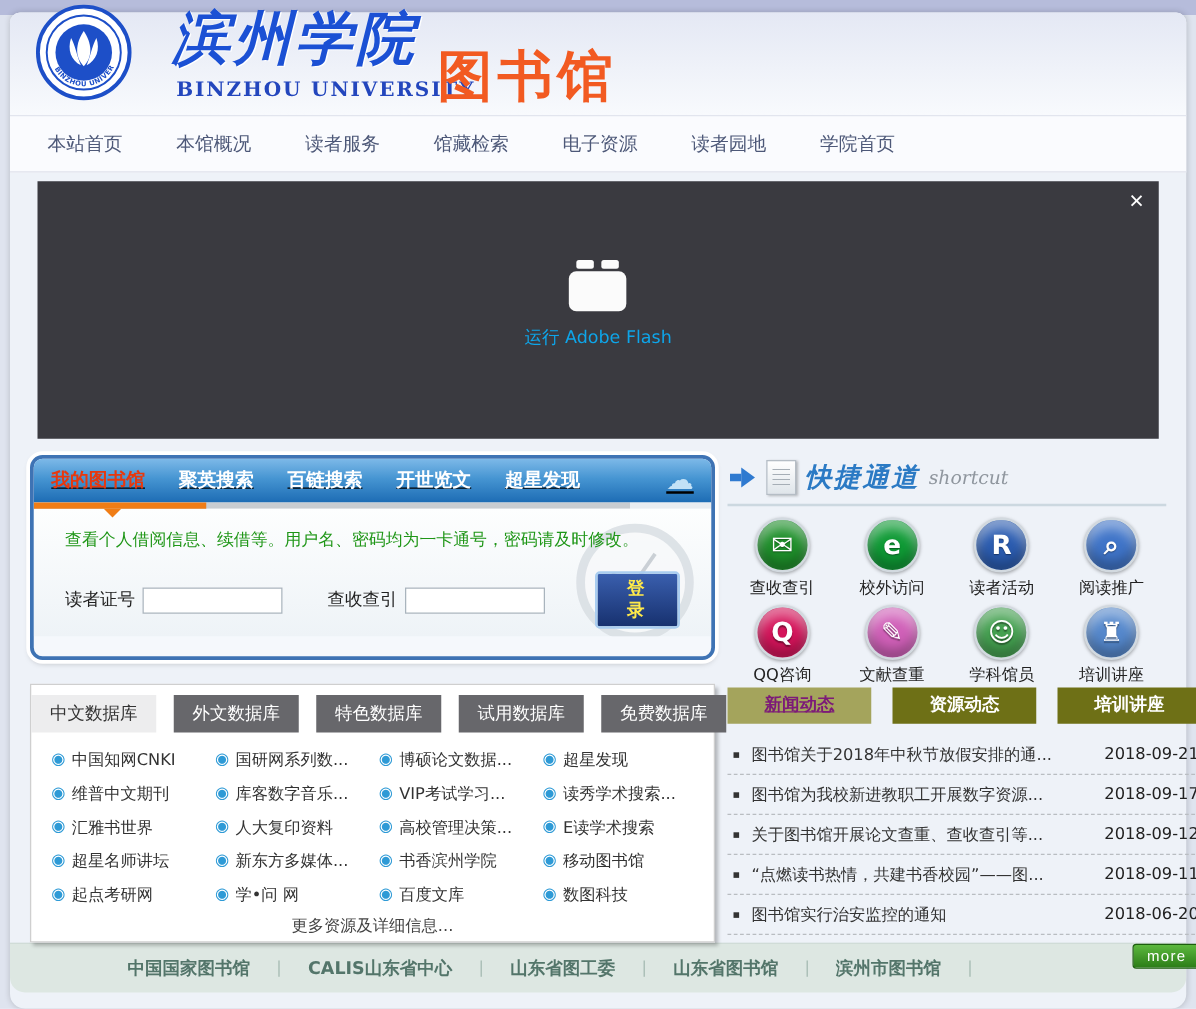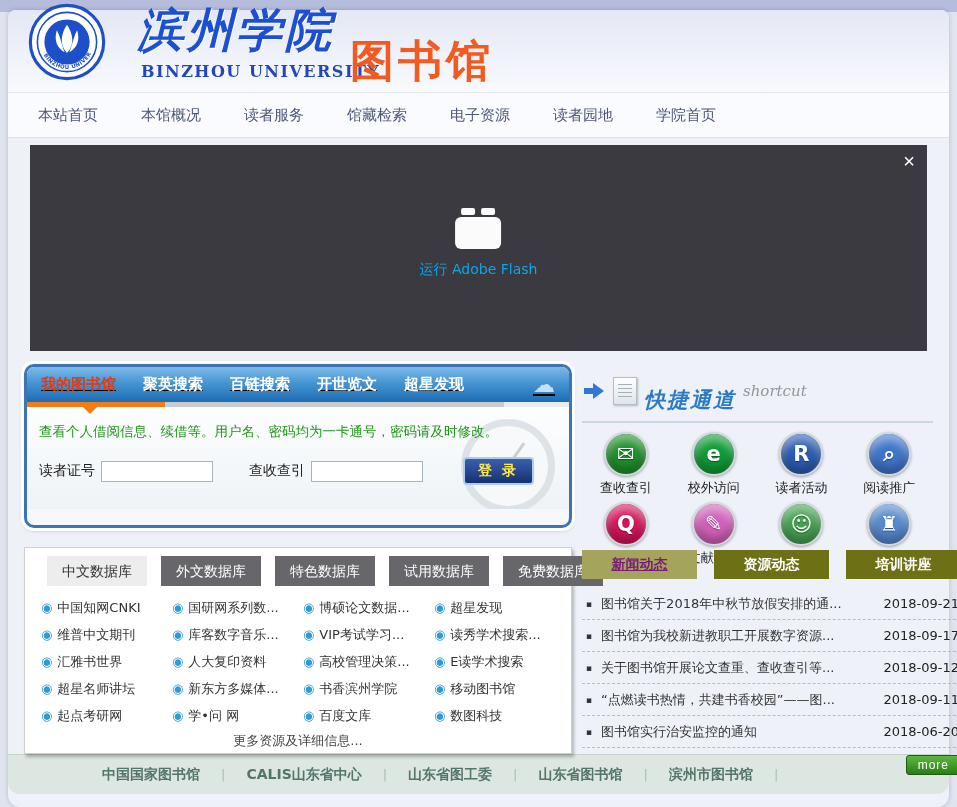--- a/index.html
+++ b/index.html
@@ -44,21 +44,21 @@
                box-shadow:0 0 0 3px #fff,0 2px 5px rgba(0,0,0,.25); overflow:hidden; }
   .login-head { position:relative; height:35px; display:flex; align-items:center; gap:27px; padding:4px 14px;
                 background:linear-gradient(180deg,#7db9e8 0%,#4695d2 45%,#1d6cb4 100%);text-decoration:underline; }
   .ltab { color:#fff; font-size:15px; font-weight:bold; cursor:pointer; white-space:nowrap; }
   .ltab.active { color:#e8380d; }
   .cloud { margin-left:auto; color:#c2e1f6; font-size:22px; line-height:1; }
   .ltrack { position:relative; height:5px; background:linear-gradient(90deg,#c9cdd1 0 88%,#e9edf1 88%); }
   .lseg { position:absolute; left:0; top:0; width:138px; height:5px; background:#f07d16; z-index:2; }
   .lseg::after { content:''; position:absolute; top:5px; left:56px; border:7px solid transparent;
                  border-top:7px solid #f07d16; border-bottom:none; }
-  .login-body { position:relative; height:102px; padding:16px 12px 0; overflow:hidden;
+  .login-body { position:relative; height:102px; padding:16px 25px 0; overflow:hidden;
                 background:linear-gradient(180deg,#fdfefe,#eef3f7); }
   .notice { position:relative; z-index:2; color:#1f9617; font-size:13.5px; margin-bottom:16px; white-space:nowrap; }
   .form-row { position:relative; z-index:2; display:flex; align-items:center; font-size:14px; color:#222; }
   .form-row label { margin-right:6px; white-space:nowrap; }
   .form-row input { width:112px; height:21px; border:1px solid #a9b4bd; background:#fff; }
   .lbl2 { margin-left:36px; }
   .login-btn { margin-left:40px; padding:3px 13px; background:linear-gradient(#3a5fae,#17316f);
                color:#ffe94a; border:2px solid #a9cdf0; border-radius:4px; font-weight:bold;
                font-size:14px; letter-spacing:3px; cursor:pointer; }
   .clock-decor { position:absolute; right:14px; top:12px; width:94px; height:94px; border-radius:50%;
@@ -71,36 +71,36 @@
   
   .right-col { flex:1; }
   .sc-head { display:flex; align-items:center; gap:7px; padding:4px 0 7px 2px; border-bottom:2px solid #ccd8e0; }
   .sc-arrow { position:relative; width:22px; height:16px; }
   .sc-arrow::before { content:''; position:absolute; left:0; top:5px; width:9px; height:6px; background:#2f7ad0; }
   .sc-arrow::after { content:''; position:absolute; left:9px; top:0; border:8px solid transparent; border-left:11px solid #2f7ad0; }
   .sc-doc { position:relative; width:24px; height:28px; background:linear-gradient(#ffffff,#dfe5ea);
             border:1px solid #b5bdc5; box-shadow:1px 1px 2px rgba(0,0,0,.25); }
   .sc-doc::before { content:''; position:absolute; left:4px; right:4px; top:6px; height:16px;
             background:repeating-linear-gradient(180deg,#a6aeb6 0 1px,transparent 1px 4px); }
-  .sc-title { font-size:21px; font-weight:bold; font-style:italic; color:#2b7ac4; letter-spacing:2px;margin-top:18px; }
+  .sc-title { font-size:21px; font-weight:bold; font-style:italic; color:#2b7ac4; letter-spacing:2px; }
   .sc-sub { font-size:15px; color:#8f969e; font-style:italic; font-family:"DejaVu Serif","Liberation Serif",serif; }
   .sc-grid { display:grid; grid-template-columns:repeat(4,1fr); row-gap:5px; padding-top:9px; }
   .sc-item { display:flex; flex-direction:column; align-items:center; gap:3px; cursor:pointer; }
   .sc-icon { width:44px; height:44px; border-radius:50%; border:2px solid #d2d9df;
              box-shadow:0 1px 3px rgba(0,0,0,.35), inset 0 -7px 9px rgba(0,0,0,.28), inset 0 7px 9px rgba(255,255,255,.45);
              display:flex; align-items:center; justify-content:center; }
   .sc-icon i { font-style:normal; color:#fff; font-weight:bold; font-size:21px; line-height:1;
                text-shadow:0 1px 1px rgba(0,0,0,.4); }
   .sc-label { font-size:13px; color:#222; }
 
   
   .low { display:flex; gap:10px; padding:5px 16px 0; height:212px; }
   .db-box { width:548px; background:#fff; border:1px solid #cfcfcf; box-shadow:2px 3px 3px rgba(0,0,0,.25);
             padding-top:8px; display:flex; flex-direction:column; }
-  .db-tabs { display:flex; gap:14px; padding-left:0;margin-left:22px; }
+  .db-tabs { display:flex; gap:14px; padding-left:0; }
   .db-tab { height:30px; line-height:30px; padding:0 15px; background:#67676b; color:#fff; font-size:14px;
             cursor:pointer; white-space:nowrap; }
   .db-tab.active { background:#ededee; color:#333; }
   .db-grid { display:grid; grid-template-columns:repeat(4,1fr); grid-auto-rows:27px; align-items:center;
              padding:8px 6px 0 16px; flex:1; }
   .db-item { display:flex; align-items:center; gap:5px; font-size:13px; color:#333; text-decoration:none;
              cursor:pointer; white-space:nowrap; overflow:hidden; }
   .db-bullet { color:#2e9ad6; font-style:normal; font-size:13px; }
   .db-more { text-align:center; font-size:13px; color:#444; padding:3px 0 8px; cursor:pointer; }
 

